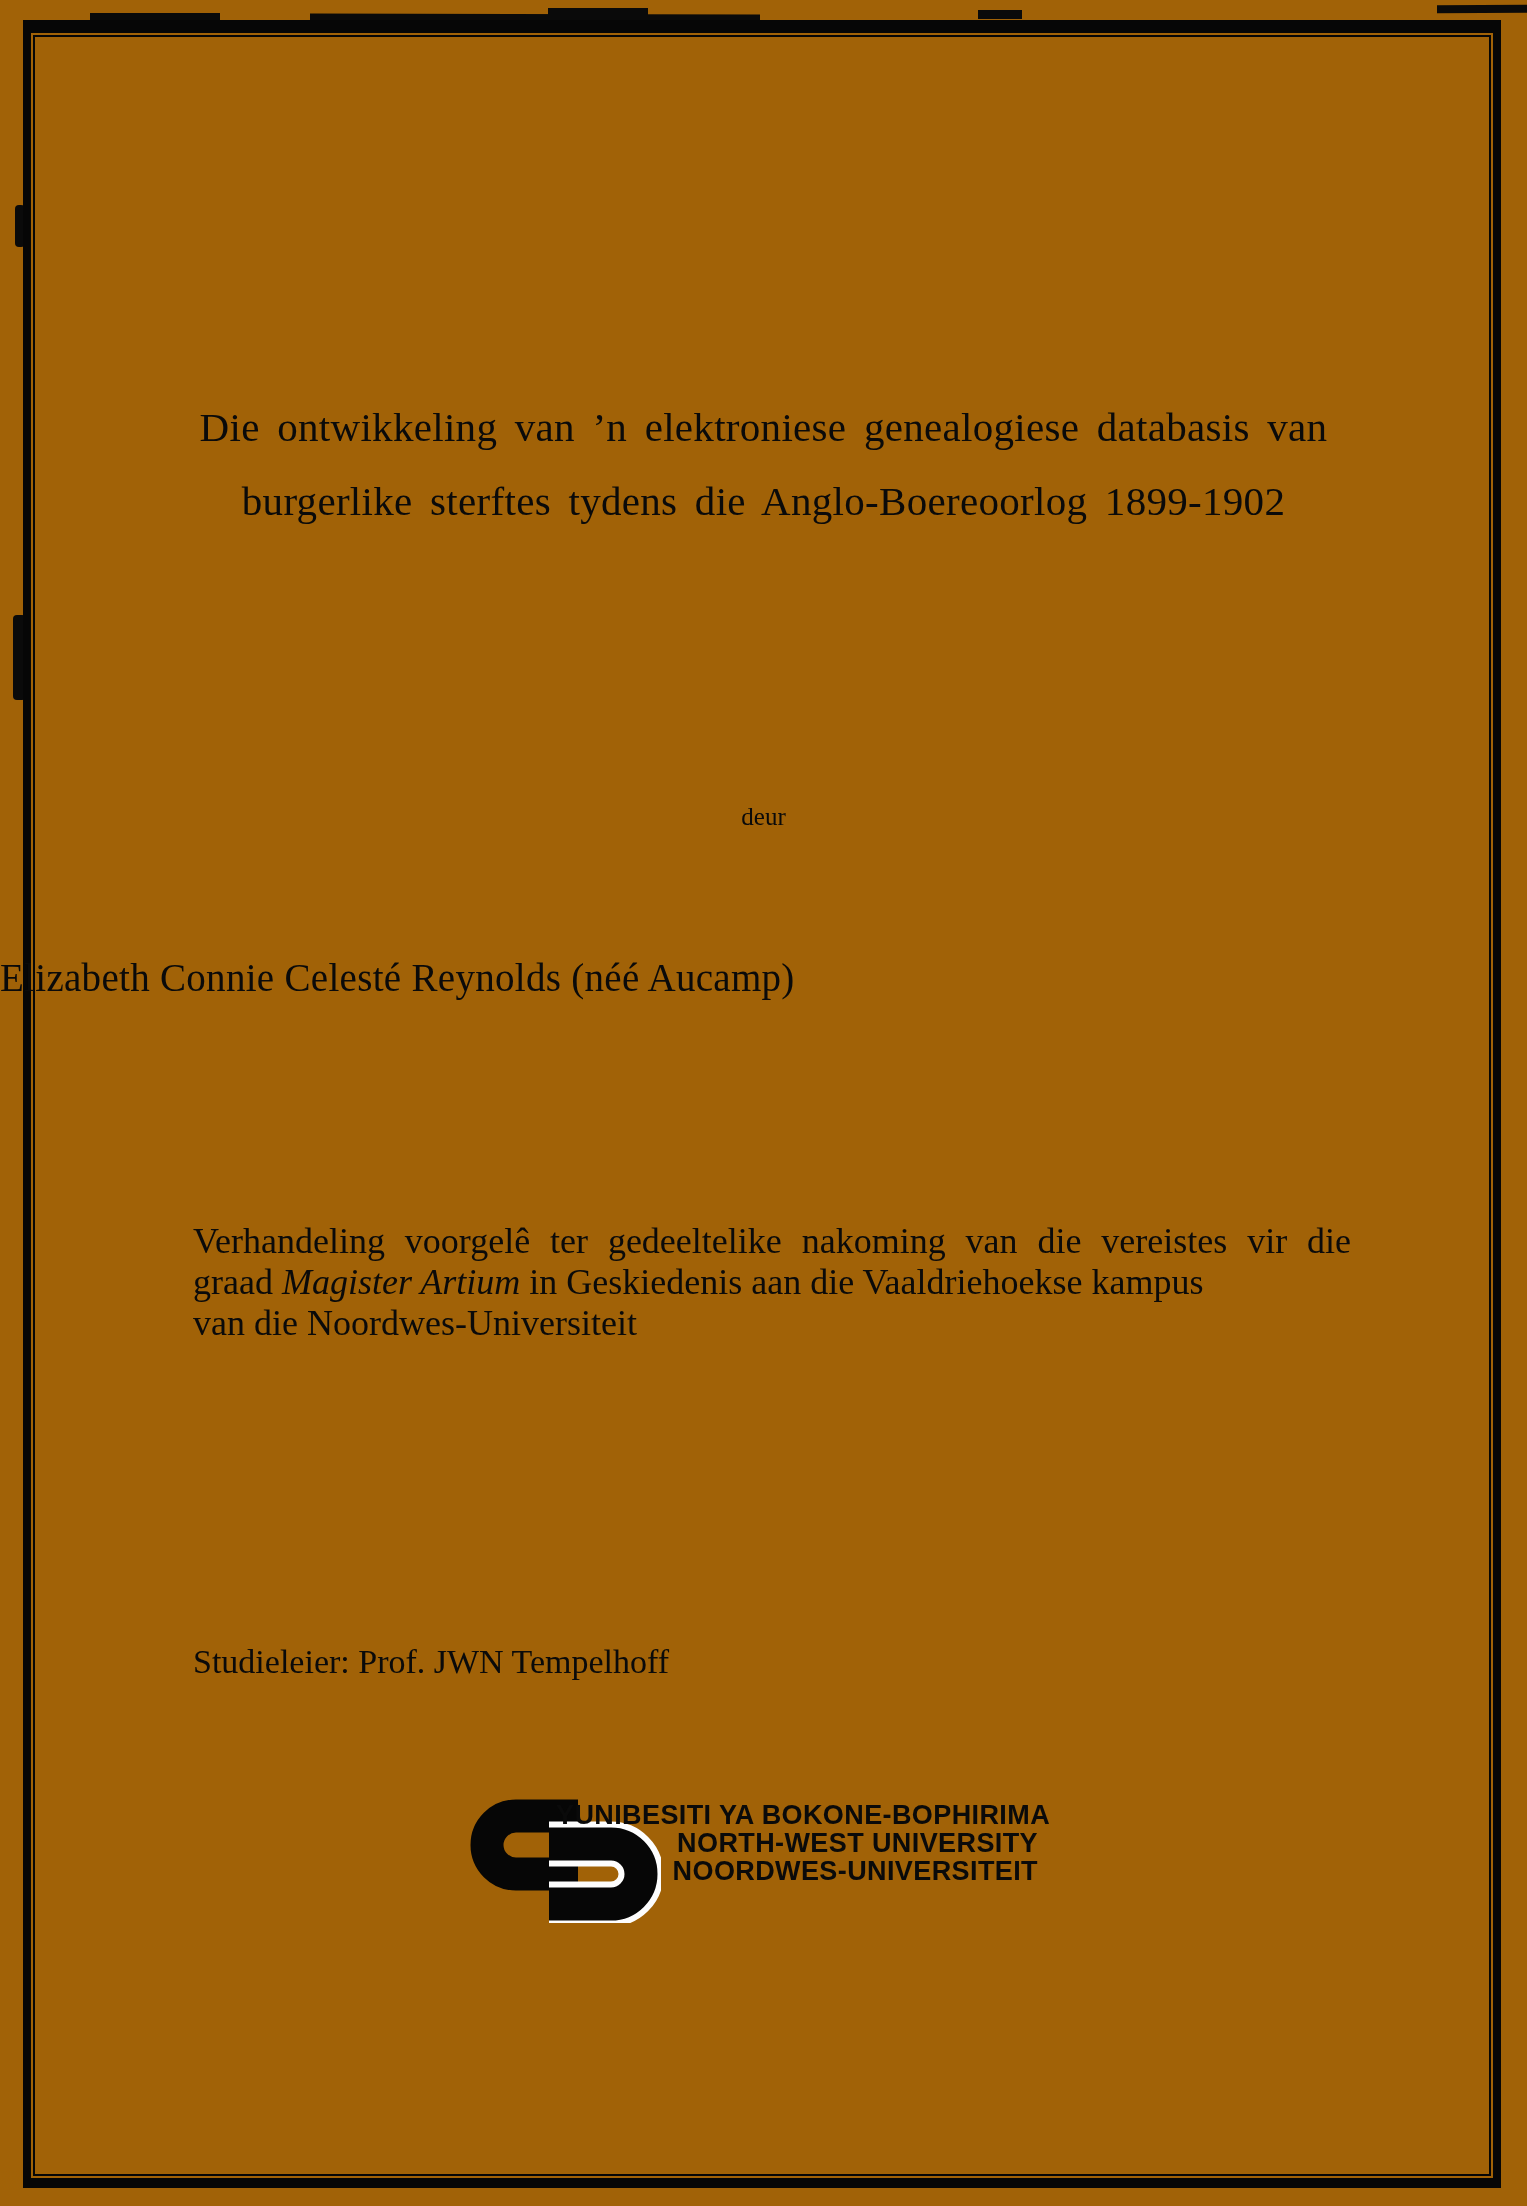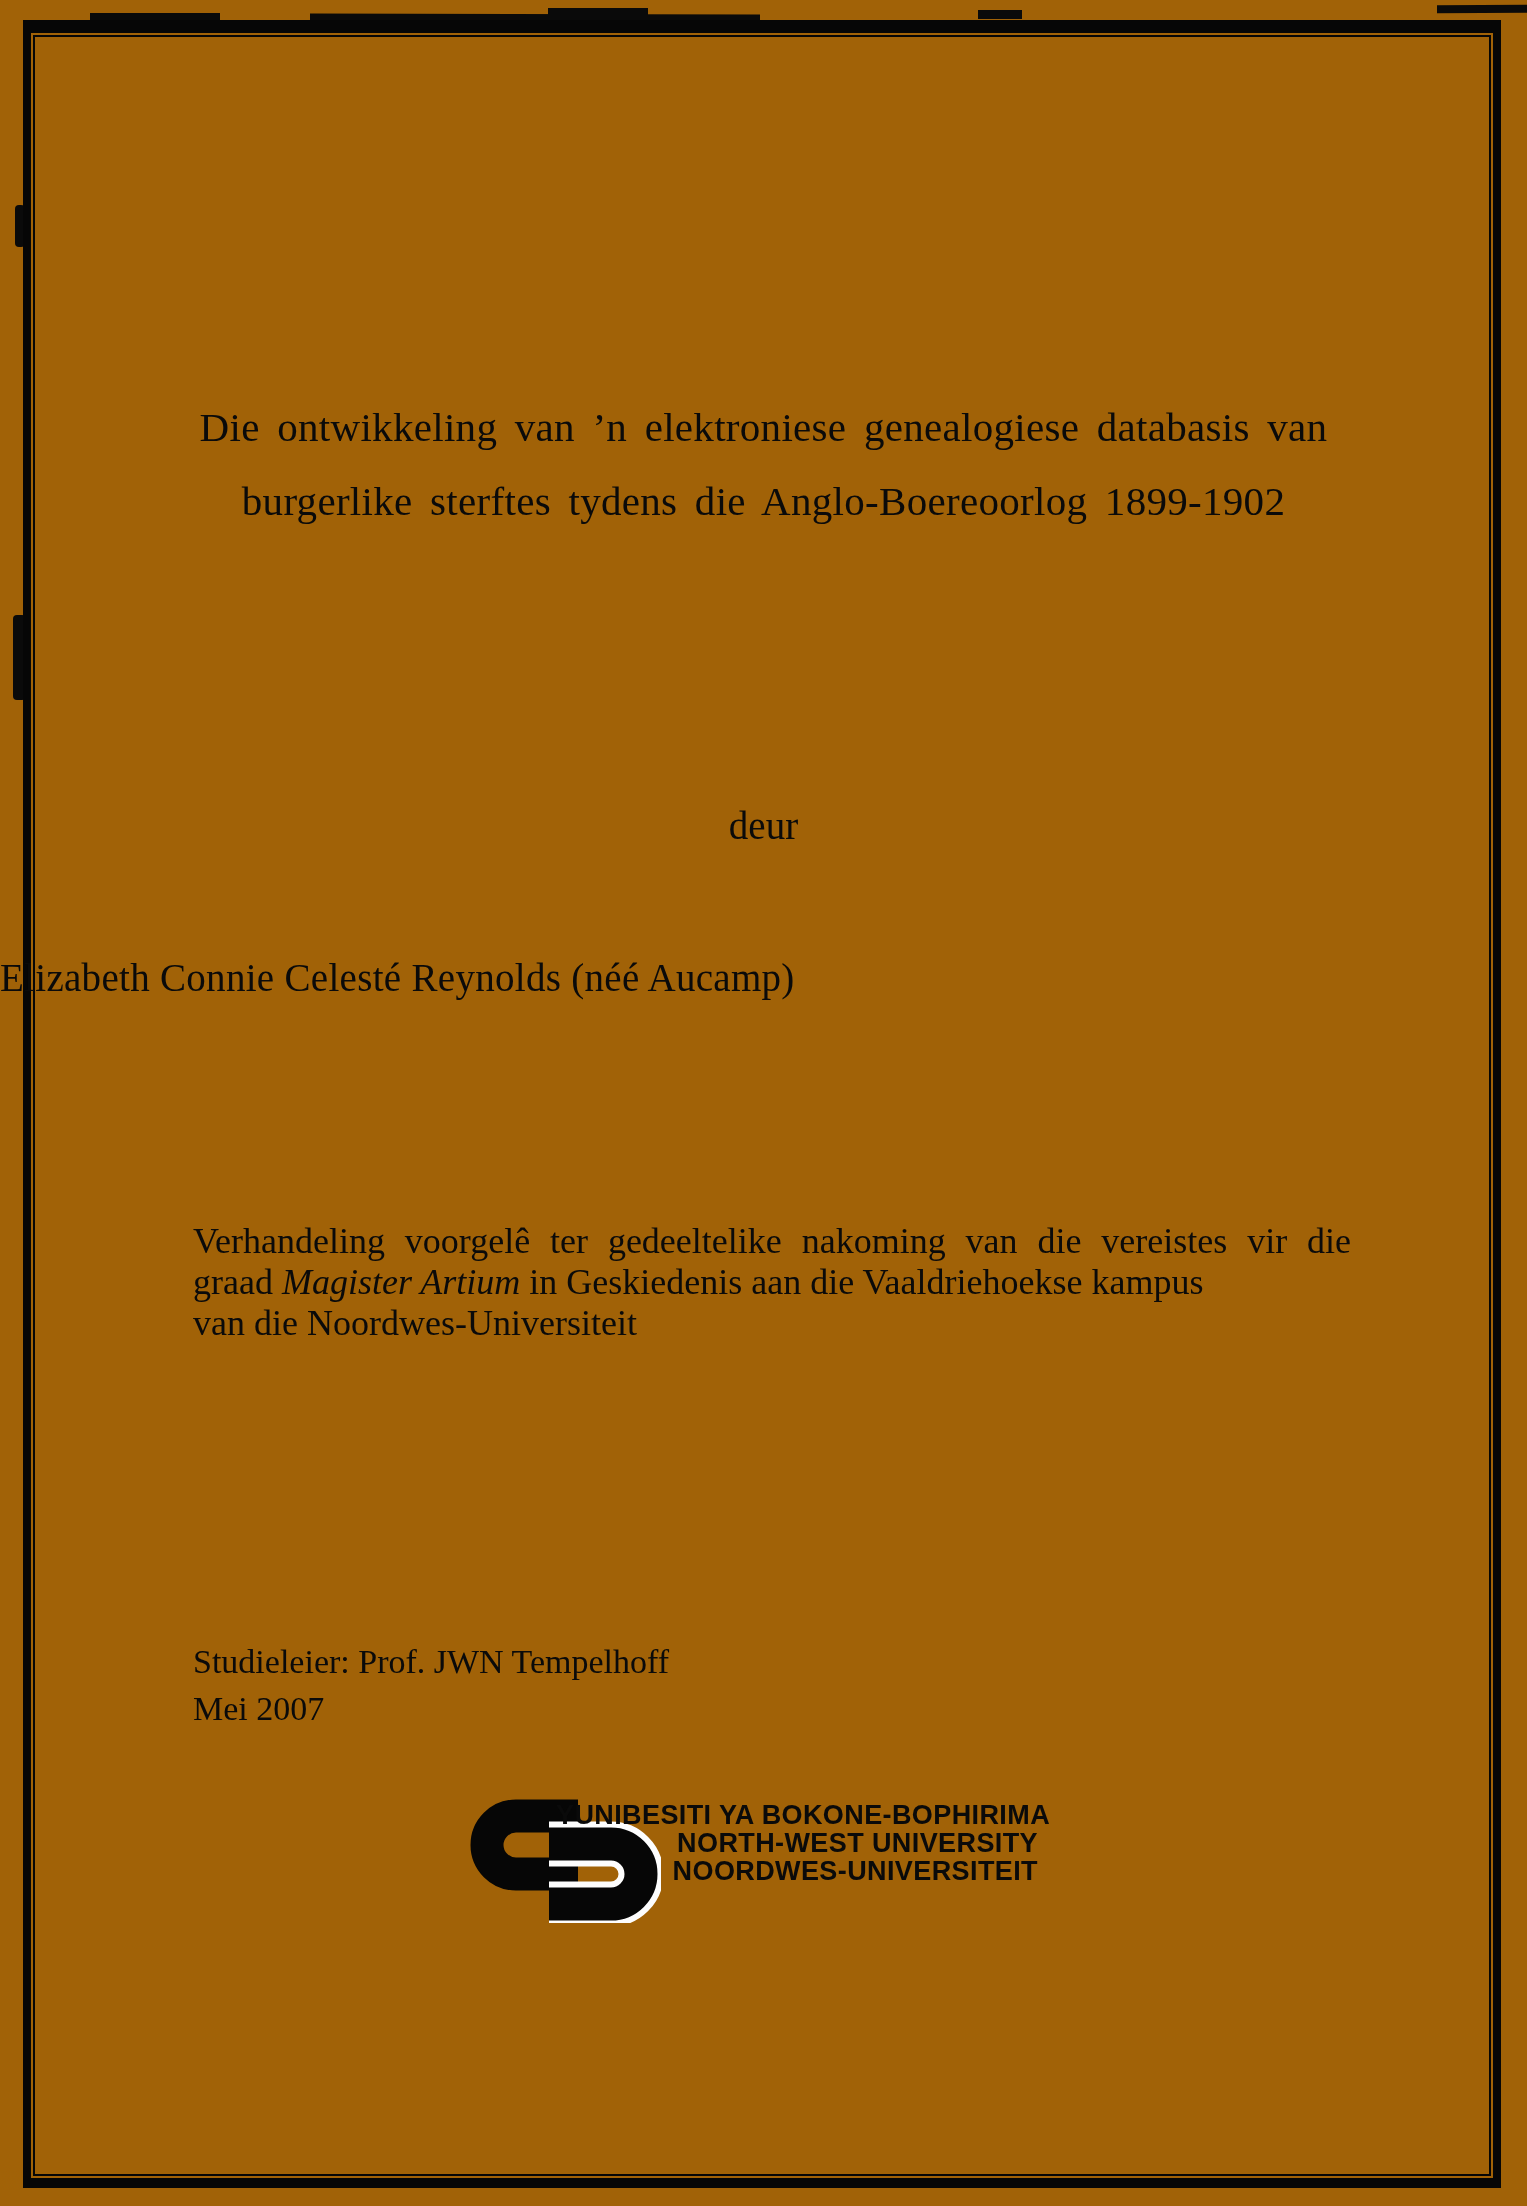--- a/index.html
+++ b/index.html
@@ -62,21 +62,21 @@
     line-height: 74px;
     word-spacing: 7px;
     letter-spacing: 0.3px;
   }
   .byline {
     position: absolute;
     left: 0;
     right: 0;
     top: 803px;
     text-align: center;
-    font-size: 39px;
+    font-size: 25px;
   }
   .author {
     position: absolute;
     left: 0;
     right: 0;
     top: 955px;
     text-align: left;
     font-size: 39px;
     letter-spacing: 0.3px;
   }
@@ -148,21 +148,20 @@
   <div class="author">Elizabeth Connie Celesté Reynolds (néé Aucamp)</div>
 
   <div class="submission">
     <div class="justified">Verhandeling voorgelê ter gedeeltelike nakoming van die vereistes vir die</div>
     <div><span>graad </span><span class="italic">Magister Artium</span><span> in Geskiedenis aan die Vaaldriehoekse kampus</span></div>
     <div>van die Noordwes-Universiteit</div>
   </div>
 
   <div class="supervisor-block">
     <div>Studieleier: Prof. JWN Tempelhoff</div>
-    <div>Mei 2007</div>
   </div>
 
   <svg class="logo-mark" width="196" height="126" viewBox="0 0 196 126" aria-hidden="true">
     <path d="M 113 19 H 51 A 29 29 0 0 0 51 77 H 113" fill="none" stroke="#060606" stroke-width="33"></path>
     <path d="M 84 47 H 146 A 30 30 0 0 1 146 107 H 84" fill="none" stroke="#fdfdfd" stroke-width="45"></path>
     <path d="M 84 47 H 146 A 30 30 0 0 1 146 107 H 84" fill="none" stroke="#060606" stroke-width="33"></path>
   </svg>
   <div class="logo-text">
     <div>YUNIBESITI YA BOKONE-BOPHIRIMA</div>
     <div>NORTH-WEST UNIVERSITY</div>

